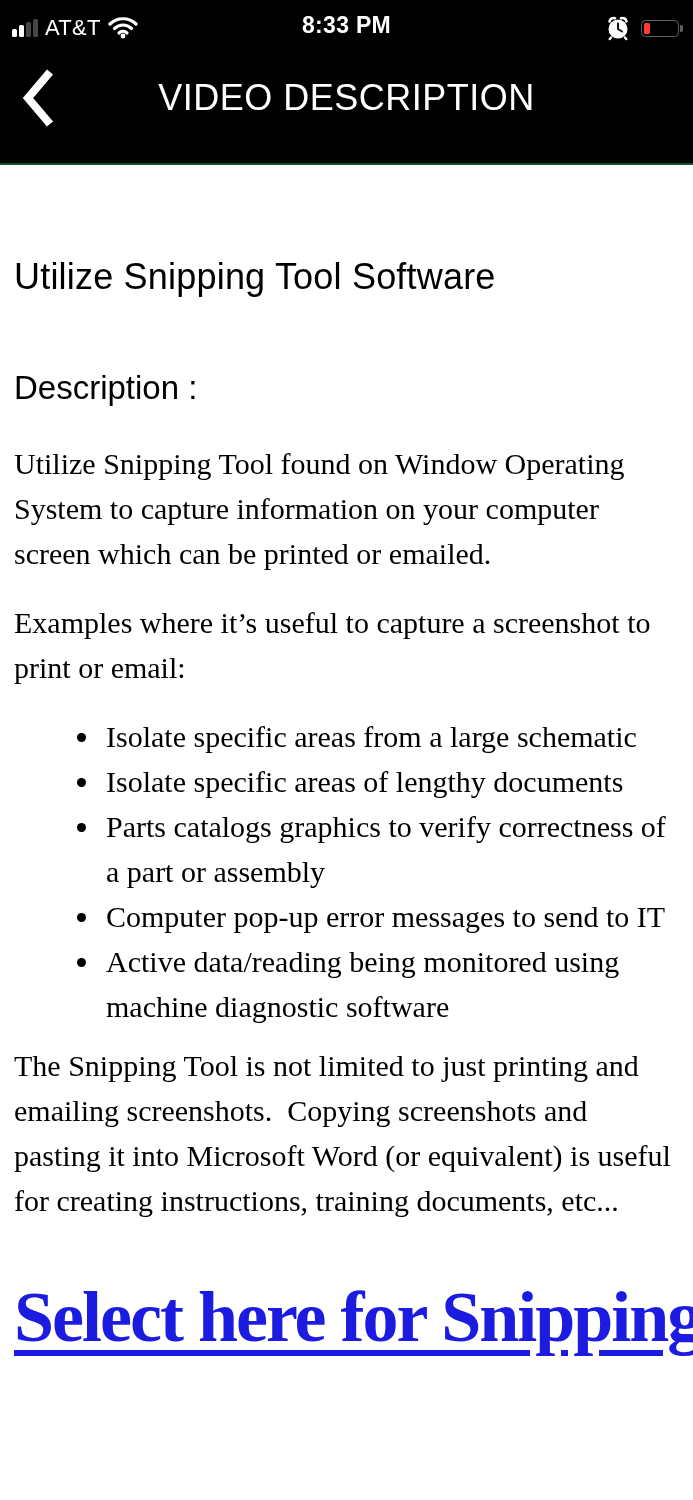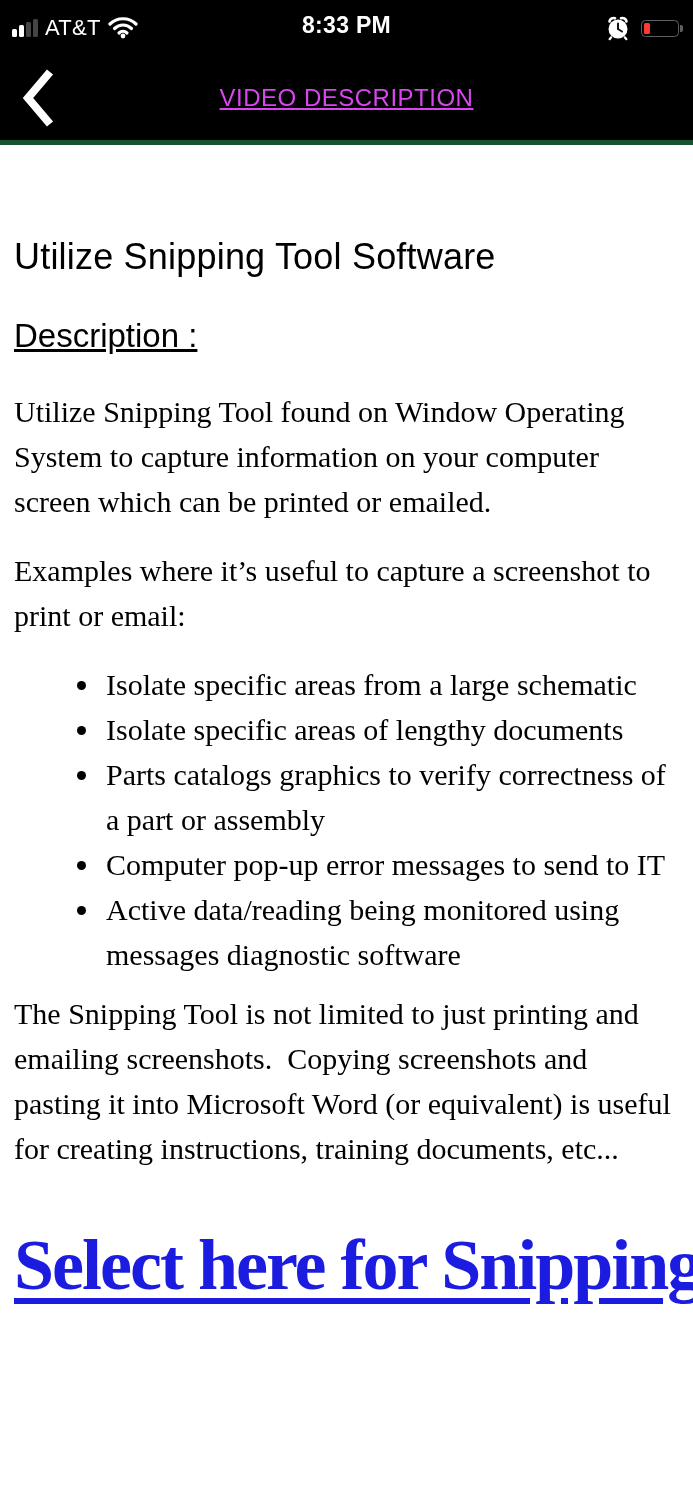--- a/index.html
+++ b/index.html
@@ -6,21 +6,21 @@
   html, body { width: 693px; }
   body {
     height: 1500px;
     background: #ffffff;
     font-family: "Liberation Sans", sans-serif;
     overflow: hidden;
     position: relative;
   }
 
   
-  .header-black { background: #000; height: 145px; border-bottom: 5px solid #14532d; }
+  .header-black { background: #000; height: 165px; border-bottom: 2px solid #14532d; }
 
   .statusbar {
     height: 50px;
     position: relative;
     display: flex;
     align-items: center;
     justify-content: space-between;
     padding: 6px 14px 0 12px;
     color: #fff;
   }
@@ -50,39 +50,39 @@
     position: absolute; right: -4px; top: 5px; width: 3px; height: 7px;
     background: #5f5f5f; border-radius: 0 2px 2px 0;
   }
 
   .navbar {
     height: 95px;
     position: relative;
     display: flex; align-items: center; justify-content: center;
   }
   .nav-title {
-    color: #d946ef; font-size: 24px; font-weight: 400; letter-spacing: 0.5px; text-decoration: underline;
+    color: #ffffff; font-size: 36px; font-weight: 400; letter-spacing: 0.5px;
   }
   .back-button {
     position: absolute; left: 10px; top: 14px;
     width: 56px; height: 68px;
     background: transparent; border: none; cursor: pointer;
     display: flex; align-items: center; justify-content: center;
   }
 
   
   main { padding: 0 14px; }
   .doc-heading {
     margin-top: 90px;
     font-size: 36px; font-weight: 400; color: #000;
     line-height: 44px; letter-spacing: 0.2px;
   }
   .doc-subheading {
-    margin-top: 36px;
-    font-size: 33px; font-weight: 400; color: #000; line-height: 42px; text-decoration: underline;
+    margin-top: 68px;
+    font-size: 33px; font-weight: 400; color: #000; line-height: 42px;
   }
   .body-text {
     font-family: "Liberation Serif", serif;
     font-size: 30px; line-height: 45px; color: #000;
     white-space: pre-wrap;
   }
   .para-1 { margin-top: 32px; }
   .para-2 { margin-top: 24px; }
   .bullet-list {
     margin-top: 24px;
@@ -173,21 +173,21 @@
 
   <p class="body-text para-1">Utilize Snipping Tool found on Window Operating System to capture information on your computer screen which can be printed or emailed.</p>
 
   <p class="body-text para-2">Examples where it’s useful to capture a screenshot to print or email:</p>
 
   <ul class="bullet-list">
     <li>Isolate specific areas from a large schematic</li>
     <li>Isolate specific areas of lengthy documents</li>
     <li>Parts catalogs graphics to verify correctness of a part or assembly</li>
     <li>Computer pop-up error messages to send to IT</li>
-    <li>Active data/reading being monitored using messages diagnostic software</li>
+    <li>Active data/reading being monitored using machine diagnostic software</li>
   </ul>
 
   <p class="body-text para-3">The Snipping Tool is not limited to just printing and emailing screenshots.  Copying screenshots and pasting it into Microsoft Word (or equivalent) is useful for creating instructions, training documents, etc...</p>
 
   <a class="video-link" href="#">
     <span class="link-line">Select here for Snipping</span>
   </a>
 </main>
 
 </body></html>

